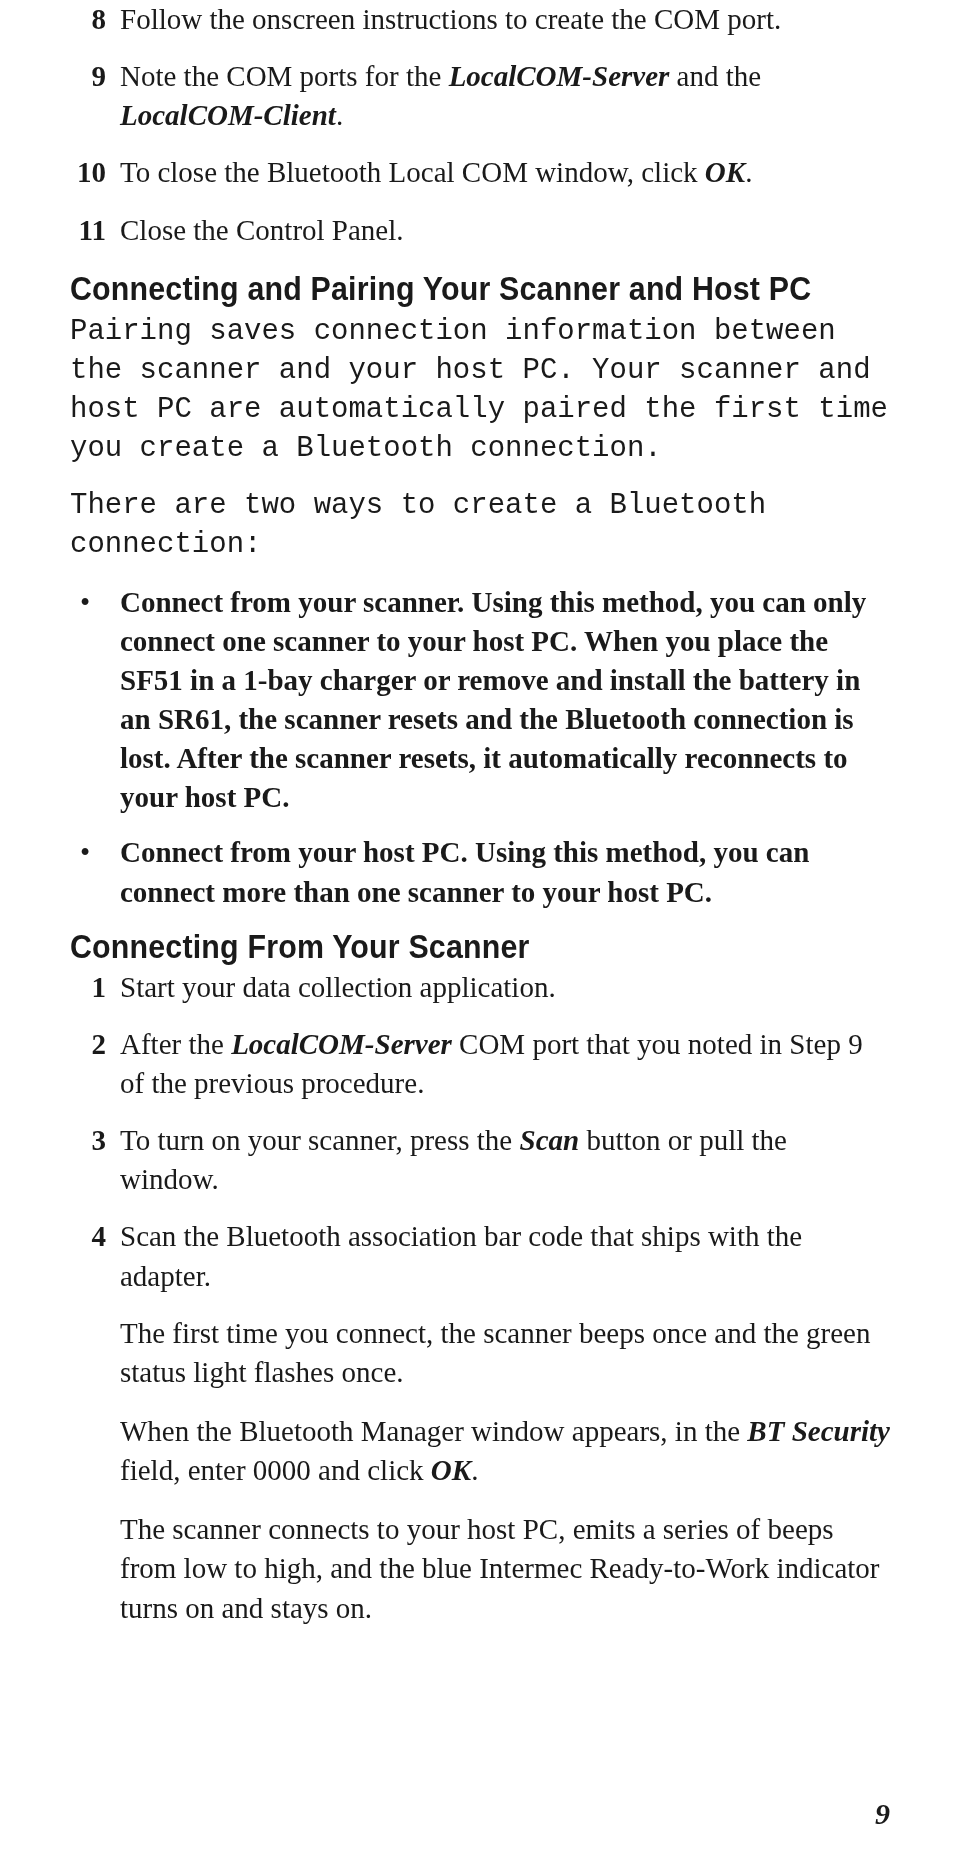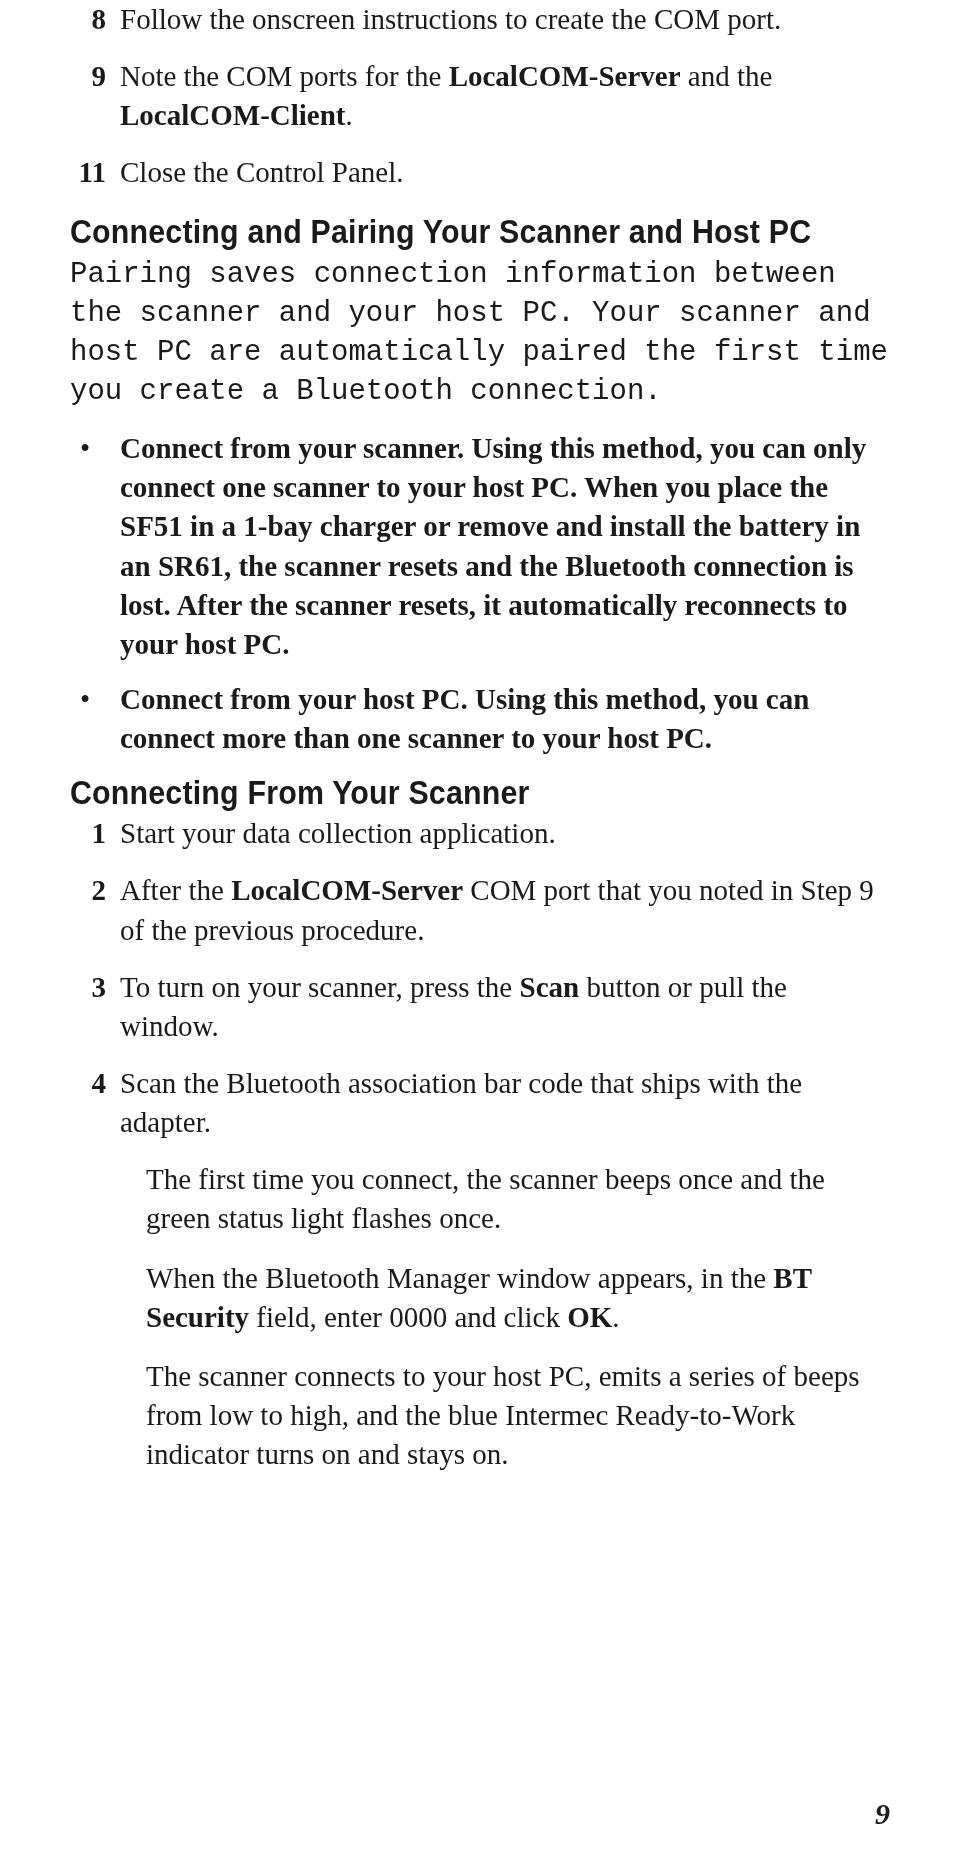--- a/index.html
+++ b/index.html
@@ -19,21 +19,21 @@
     font-size: 29px;
     line-height: 1.35;
   }
   .num-item .num {
     flex: 0 0 50px;
     text-align: right;
     padding-right: 14px;
     font-weight: bold;
   }
   .num-item .txt { flex: 1; }
-  .bold { font-weight: bold; }
+  .bold { font-weight: bold; font-style: italic; }
 
   h2 {
     font-family: "Arial Narrow", "Helvetica Neue", Arial, sans-serif;
     font-weight: bold;
     font-stretch: condensed;
     font-size: 33px;
     letter-spacing: 0.2px;
     margin-top: 20px;
     margin-bottom: 4px;
     transform: scaleX(0.92);
@@ -65,21 +65,21 @@
   }
   ul li .bullet {
     flex: 0 0 50px;
     text-align: left;
     padding-left: 10px;
   }
   ul li .txt { flex: 1; font-weight: bold; }
   .sub-para {
     font-size: 29px;
     line-height: 1.35;
-    margin-left: 76px;
+    margin-left: 50px;
     margin-bottom: 20px;
   }
   .page-number {
     position: absolute;
     bottom: 36px;
     right: 70px;
     font-family: "Times New Roman", Georgia, serif;
     font-weight: bold;
     font-style: italic;
     font-size: 30px;
@@ -95,29 +95,36 @@
     <div class="txt">Follow the onscreen instructions to create the COM port.</div>
   </div>
 
   <div class="num-item">
     <div class="num">9</div>
     <div class="txt">
       <span>Note the COM ports for the </span><span class="bold">LocalCOM-Server</span><span> and the </span><span class="bold">LocalCOM-Client</span><span>.</span>
     </div>
   </div>
 
+  <div class="num-item">
+    <div class="num">10</div>
+    <div class="txt">
+      <span>To close the Bluetooth Local COM window, click </span><span class="bold">OK</span><span>.</span>
+    </div>
+  </div>
 
   <div class="num-item">
     <div class="num">11</div>
     <div class="txt">Close the Control Panel.</div>
   </div>
 
   <h2>Connecting and Pairing Your Scanner and Host PC</h2>
 
   <p class="para">Pairing saves connection information between the scanner and your host PC. Your scanner and host PC are automatically paired the first time you create a Bluetooth connection.</p>
+  <p class="para">There are two ways to create a Bluetooth connection:</p>
 
   <ul>
     <li>
       <div class="bullet">•</div>
       <div class="txt">Connect from your scanner. Using this method, you can only connect one scanner to your host PC. When you place the SF51 in a 1-bay charger or remove and install the battery in an SR61, the scanner resets and the Bluetooth connection is lost. After the scanner resets, it automatically reconnects to your host PC.</div>
     </li>
     <li>
       <div class="bullet">•</div>
       <div class="txt">Connect from your host PC. Using this method, you can connect more than one scanner to your host PC.</div>
     </li>

